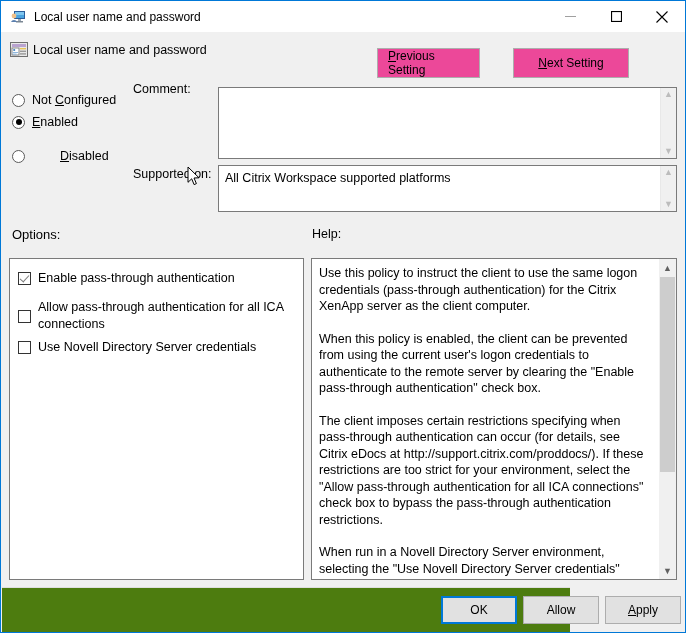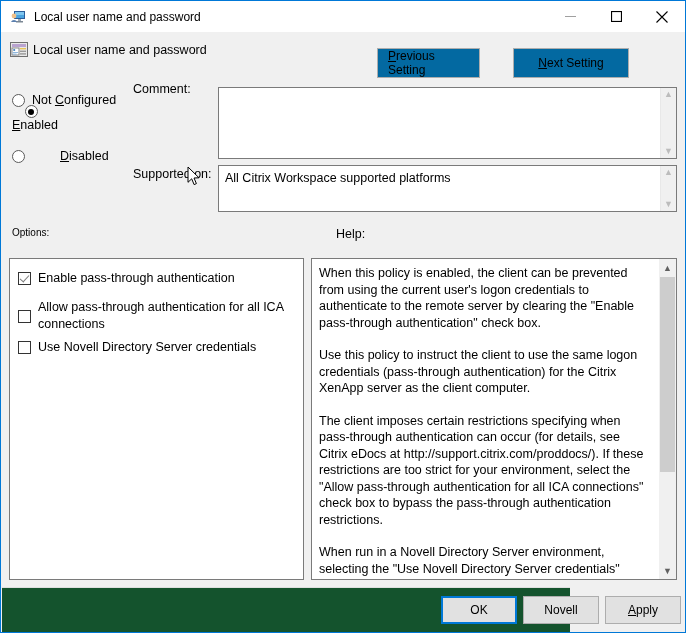--- a/index.html
+++ b/index.html
@@ -74,21 +74,21 @@
     position: absolute;
     left: 31px; top: 11px;
     font-size: 12.5px;
     color: #000000;
     white-space: nowrap;
   }
   .navbtn {
     position: absolute;
     top: 16px;
     height: 26px;
-    background: #0369a1;
+    background: #ec4899;
     border: 1px solid #adadad;
     font-family: "Liberation Sans", sans-serif;
     font-size: 12px;
     color: #000000;
     display: flex;
     align-items: center;
     justify-content: center;
     box-sizing: border-box;
     padding: 14px 10px;
     cursor: default;
@@ -100,21 +100,21 @@
   
   .radio-row {
     position: absolute;
     left: 11px;
     display: flex;
     align-items: center;
     height: 18px;
     cursor: default;
   }
   #radio-notconfigured { top: 90px; align-items: center; }
-  #radio-enabled       { top: 104px; flex-direction: column; }
+  #radio-enabled       { top: 112px; }
   #radio-disabled      { top: 146px; gap: 28px; }
   .radio-mark {
     width: 13px; height: 13px;
     border: 1px solid #5a5a5a;
     border-radius: 50%;
     background: #ffffff;
     box-sizing: border-box;
     margin-right: 7px;
     position: relative;
     flex: 0 0 auto;
@@ -168,22 +168,22 @@
     display: flex;
     flex-direction: column;
     justify-content: space-between;
     align-items: center;
     padding: 2px 0;
     box-sizing: border-box;
   }
   .arrow-dis { font-size: 9px; color: #bcbcbc; line-height: 9px; }
 
   
-  #caption-options { position: absolute; left: 11px; top: 226px; font-size: 10px; color: #000; }
-  #caption-help    { position: absolute; left: 311px; top: 226px; font-size: 12.5px; color: #000; margin-left: 24px; }
+  #caption-options { position: absolute; left: 11px; top: 226px; font-size: 13px; color: #000; }
+  #caption-help    { position: absolute; left: 311px; top: 226px; font-size: 12.5px; color: #000; }
 
   
   #options-pane {
     position: absolute;
     left: 8px; top: 257px;
     width: 295px; height: 322px;
     background: #ffffff;
     border: 1px solid #7a7a7a;
     box-sizing: border-box;
     overflow: hidden;
@@ -266,21 +266,21 @@
     width: 15px;
     height: 195px;
     background: #cdcdcd;
   }
 
   
   #footer {
     position: absolute;
     left: 1px; top: 586px;
     width: 568px; height: 46px;
-    background: #14532d;
+    background: #4d7c0f;
     border-top: 1px solid #dfdfdf;
   }
   .footbtn {
     position: absolute;
     top: 8px;
     height: 28px;
     width: 76px;
     background: #e1e1e1;
     border: 1px solid #adadad;
     font-size: 12px;
@@ -406,35 +406,35 @@
       <span class="check-label">Allow pass-through authentication for all ICA connections</span>
     </div>
     <div class="check-row" id="opt-2">
       <span class="check-mark"></span>
       <span class="check-label">Use Novell Directory Server credentials</span>
     </div>
   </div>
 
   <div id="help-pane">
     <div id="help-text">
+      <p>Use this policy to instruct the client to use the same logon credentials (pass-through authentication) for the Citrix XenApp server as the client computer.</p>
       <p>When this policy is enabled, the client can be prevented from using the current user's logon credentials to authenticate to the remote server by clearing the "Enable pass-through authentication" check box.</p>
-      <p>Use this policy to instruct the client to use the same logon credentials (pass-through authentication) for the Citrix XenApp server as the client computer.</p>
       <p>The client imposes certain restrictions specifying when pass-through authentication can occur (for details, see Citrix eDocs at http://support.citrix.com/proddocs/).  If these restrictions are too strict for your environment, select the "Allow pass-through authentication for all ICA connections" check box to bypass the pass-through authentication restrictions.</p>
       <p>When run in a Novell Directory Server environment, selecting the "Use Novell Directory Server credentials" check box requests that the client uses the user's NDS credentials.</p>
     </div>
     <div id="help-scroll">
       <span class="sb-arrow">▲</span>
       <div id="help-thumb"></div>
       <span class="sb-arrow" style="position:absolute;bottom:0;">▼</span>
     </div>
   </div>
 
   <div id="footer">
     <div class="footbtn" id="btn-ok">OK</div>
-    <div class="footbtn" id="btn-cancel">Novell</div>
+    <div class="footbtn" id="btn-cancel">Allow</div>
     <div class="footbtn" id="btn-apply">
       <span><span class="accel">A</span><span>pply</span></span>
     </div>
   </div>
 
   <span id="cursor">
     <svg width="14" height="21" viewBox="0 0 14 21">
       <path d="M1 1 L1 16.3 L4.7 12.8 L7.1 18.6 L9.4 17.6 L7 12 L12 11.8 Z" fill="#ffffff" stroke="#000000" stroke-width="1"></path>
     </svg>
   </span>

